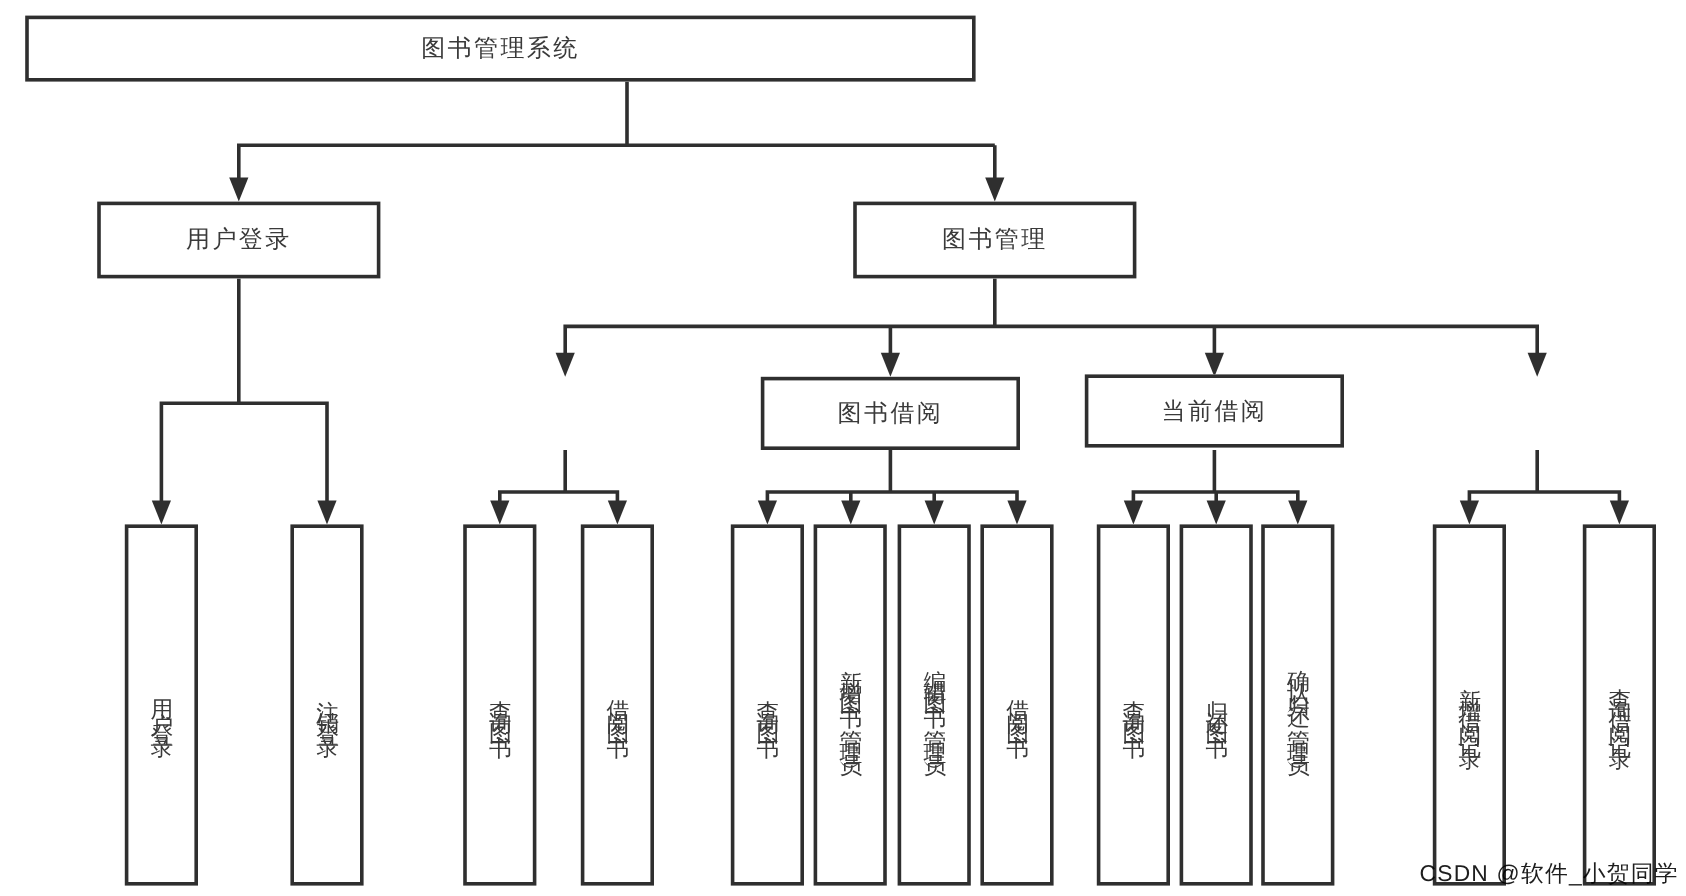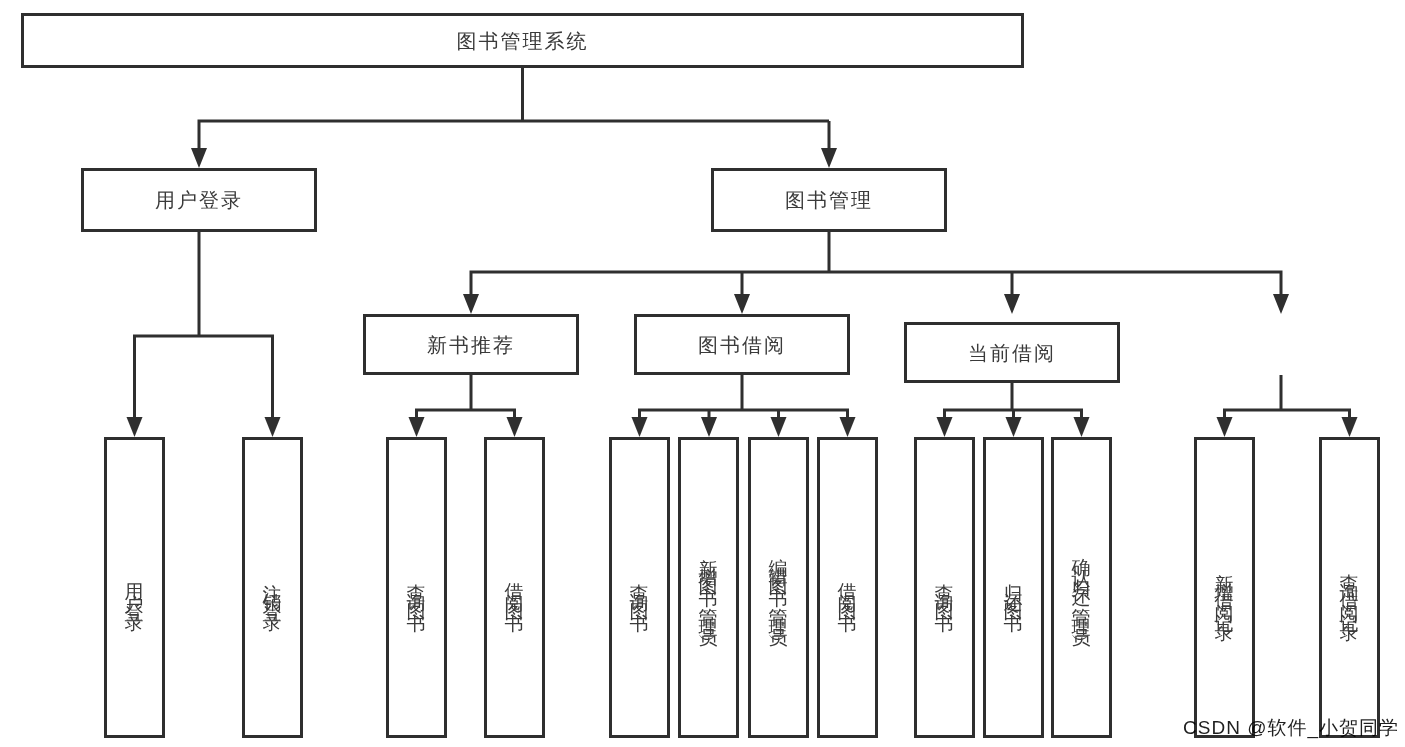--- a/index.html
+++ b/index.html
@@ -88,38 +88,35 @@
       <polygon points="770.5,417 786.5,417 778.5,437"></polygon>
       <polygon points="839.5,417 855.5,417 847.5,437"></polygon>
       <polygon points="936.5,417 952.5,417 944.5,437"></polygon>
       <polygon points="1005.5,417 1021.5,417 1013.5,437"></polygon>
       <polygon points="1073.5,417 1089.5,417 1081.5,437"></polygon>
       <polygon points="1216.5,417 1232.5,417 1224.5,437"></polygon>
       <polygon points="1341.5,417 1357.5,417 1349.5,437"></polygon>
     </g>
   </svg>
 
-  <div class="node" style="left:21px; top:13px; width:1003px; height:55px;">
+  <div class="node" style="left:21px; top:13px; width:792px; height:55px;">
     <span class="h-label root-label">图书管理系统</span>
   </div>
 
   <div class="node" style="left:81px; top:168px; width:236px; height:64px;">
     <span class="h-label">用户登录</span>
   </div>
   <div class="node" style="left:711px; top:168px; width:236px; height:64px;">
     <span class="h-label">图书管理</span>
   </div>
 
-  <div class="node" style="left:363px; top:314px; width:216px; height:61px;">
-    <span class="h-label">新书推荐</span>
-  </div>
   <div class="node" style="left:634px; top:314px; width:216px; height:61px;">
     <span class="h-label">图书借阅</span>
   </div>
-  <div class="node" style="left:904px; top:322px; width:216px; height:61px;text-align:center;">
+  <div class="node" style="left:904px; top:312px; width:216px; height:61px;text-align:center;">
     <span class="h-label">当前借阅</span>
   </div>
 
   <div class="node leaf" style="left:104px; top:437px; width:61px; height:301px;">
     <span class="v-label">用户登录</span>
   </div>
   <div class="node leaf" style="left:242px; top:437px; width:61px; height:301px;">
     <span class="v-label">注销登录</span>
   </div>
 

